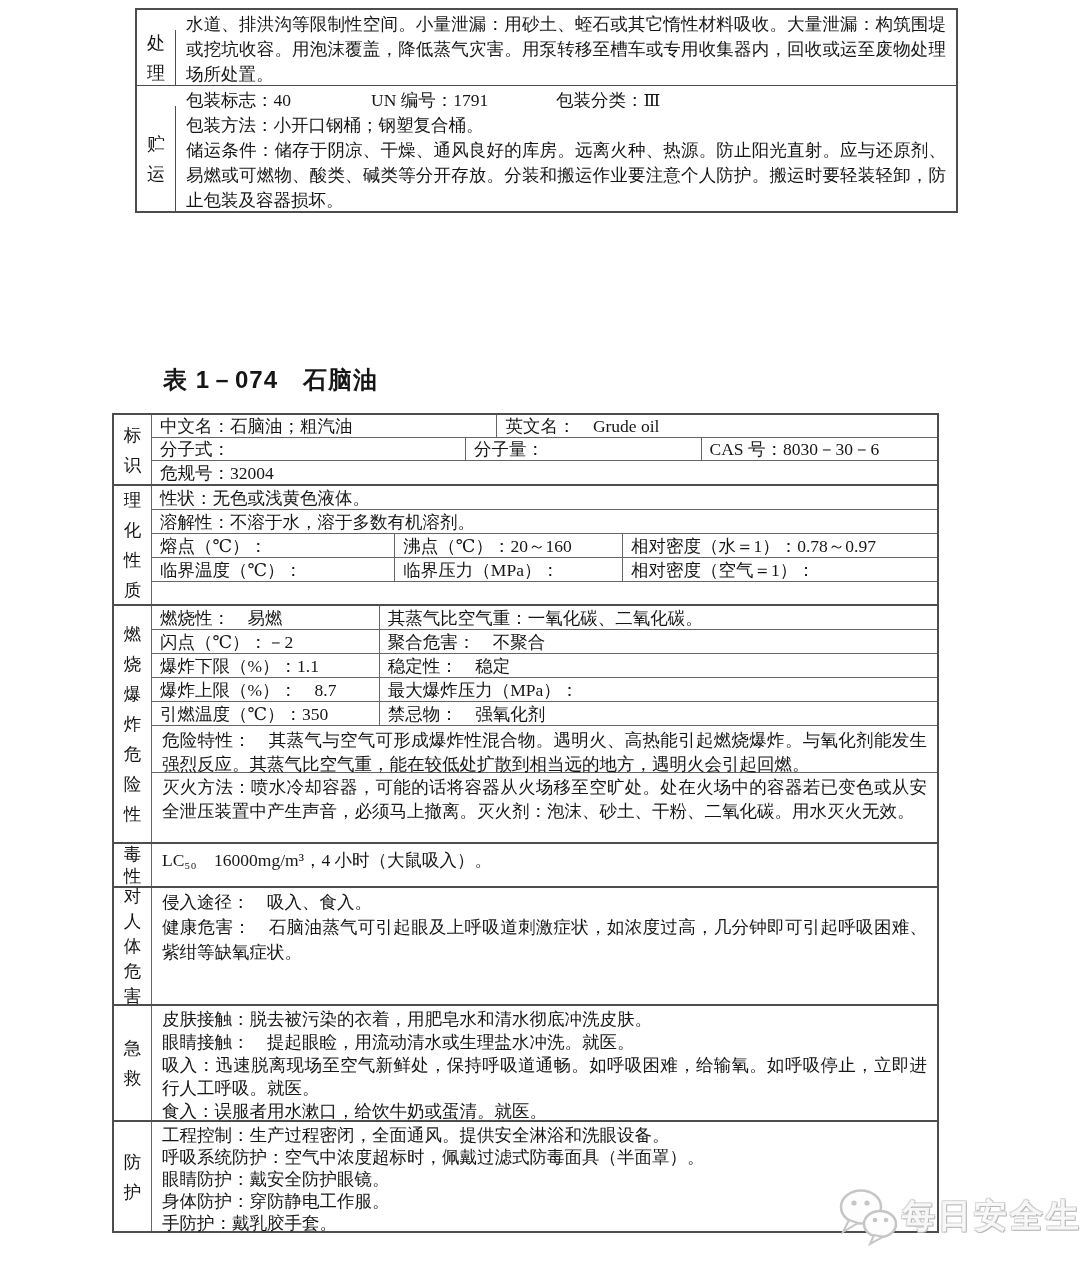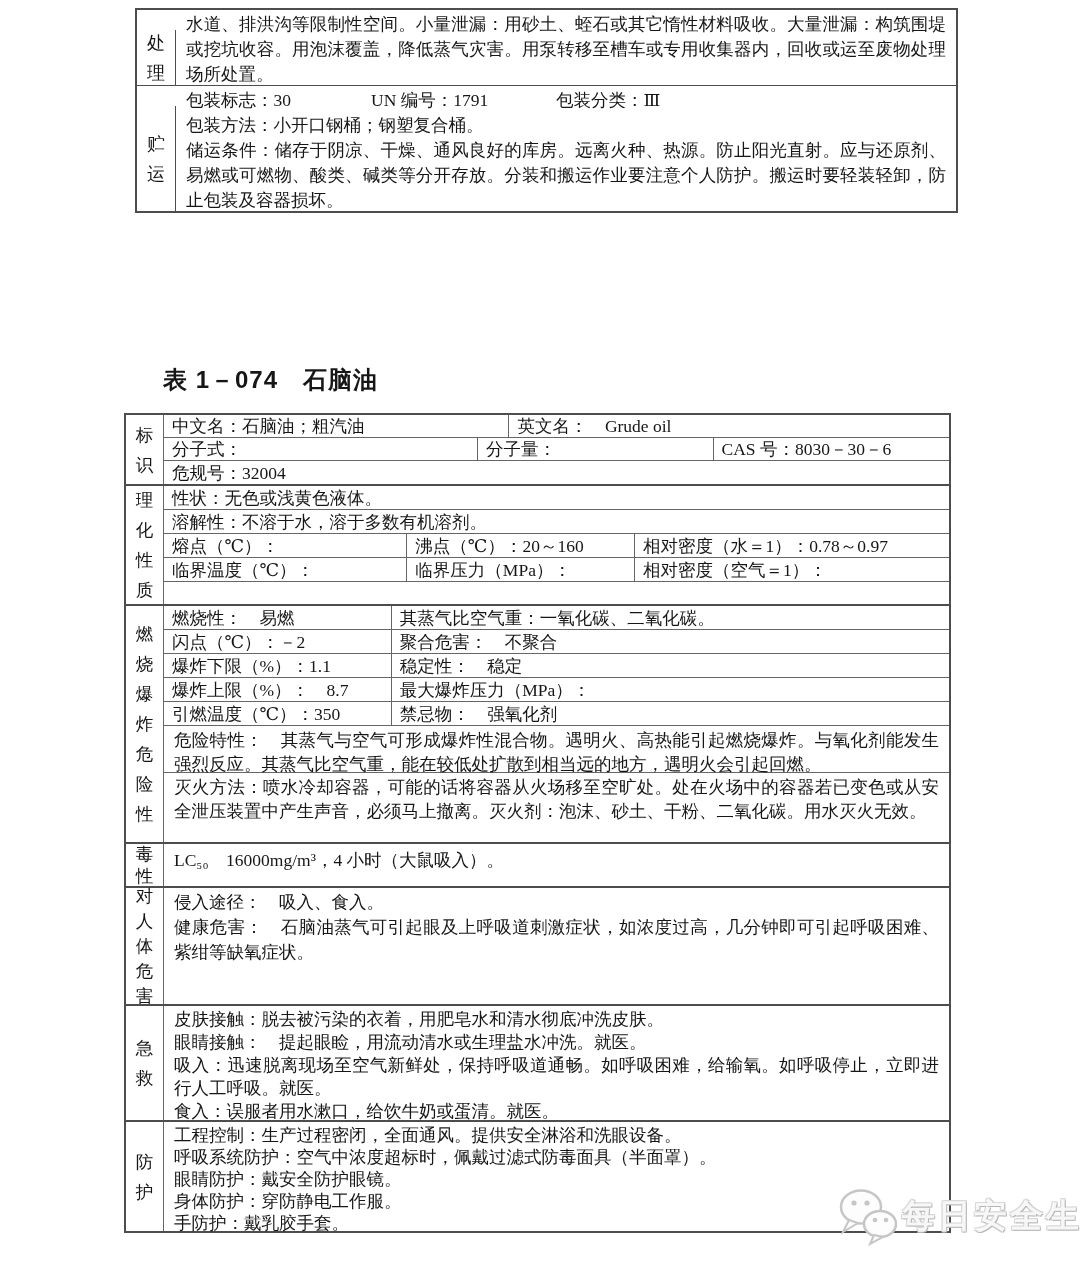--- a/index.html
+++ b/index.html
@@ -37,21 +37,21 @@
 
   
   .doc-title {
     position: absolute; left: 163px; top: 364px;
     font-size: 24px; font-weight: bold; letter-spacing: 1px;
     font-family: "Liberation Sans", "DejaVu Sans", sans-serif;
   }
 
   
   .mtable {
-    position: absolute; left: 124px; top: 413px; width: 827px;
+    position: absolute; left: 112px; top: 413px; width: 827px;
     border: 2px solid #4d4d4d;
     box-sizing: border-box;
     display: flex; flex-direction: column;
     background: #fff;
   }
   .sec { display: flex; border-top: 2px solid #4d4d4d; box-sizing: border-box; }
   .sec.first { border-top: none; }
   .slabel {
     width: 37px; flex: none;
     border-right: 1px solid #666;
@@ -101,21 +101,21 @@
         <span class="vtext">处理</span>
       </div>
       <div class="tcontent para">水道、排洪沟等限制性空间。小量泄漏：用砂土、蛭石或其它惰性材料吸收。大量泄漏：构筑围堤或挖坑收容。用泡沫覆盖，降低蒸气灾害。用泵转移至槽车或专用收集器内，回收或运至废物处理场所处置。</div>
     </div>
     <div class="trow last" style="height:125px">
       <div class="tlabel">
         <span class="vtext">贮运</span>
       </div>
       <div class="tcontent">
         <div class="pack-line">
-          <span class="pk1">包装标志：30</span>
+          <span class="pk1">包装标志：40</span>
           <span class="pk2">UN 编号：1791</span>
           <span>包装分类：Ⅲ</span>
         </div>
         <div>包装方法：小开口钢桶；钢塑复合桶。</div>
         <div class="para">储运条件：储存于阴凉、干燥、通风良好的库房。远离火种、热源。防止阳光直射。应与还原剂、易燃或可燃物、酸类、碱类等分开存放。分装和搬运作业要注意个人防护。搬运时要轻装轻卸，防止包装及容器损坏。</div>
       </div>
     </div>
   </div>
 
   <div class="doc-title">表 1－074　石脑油</div>

